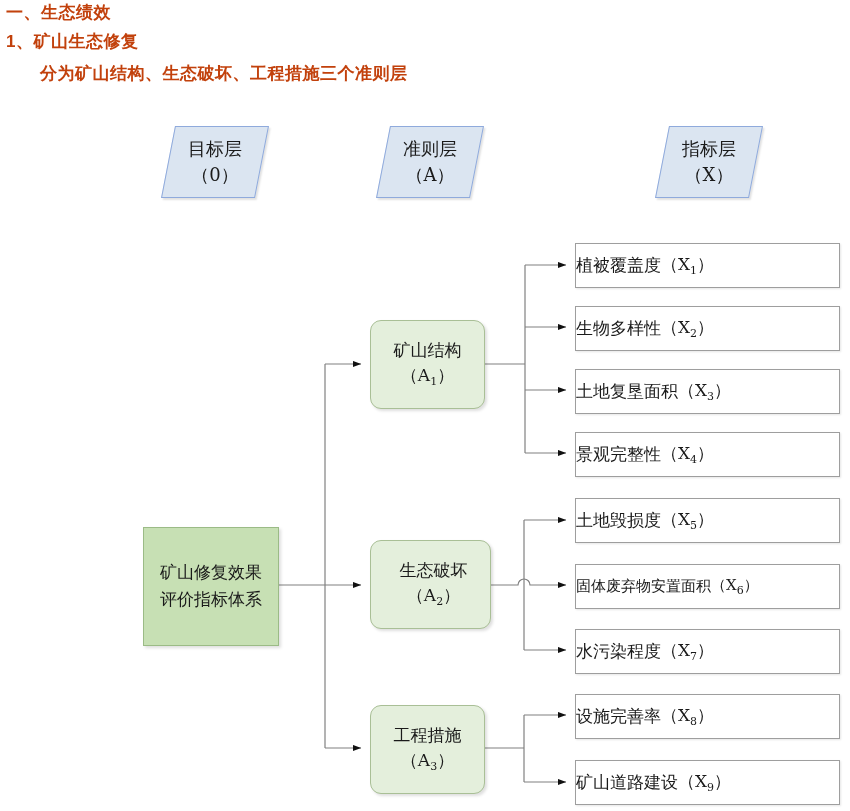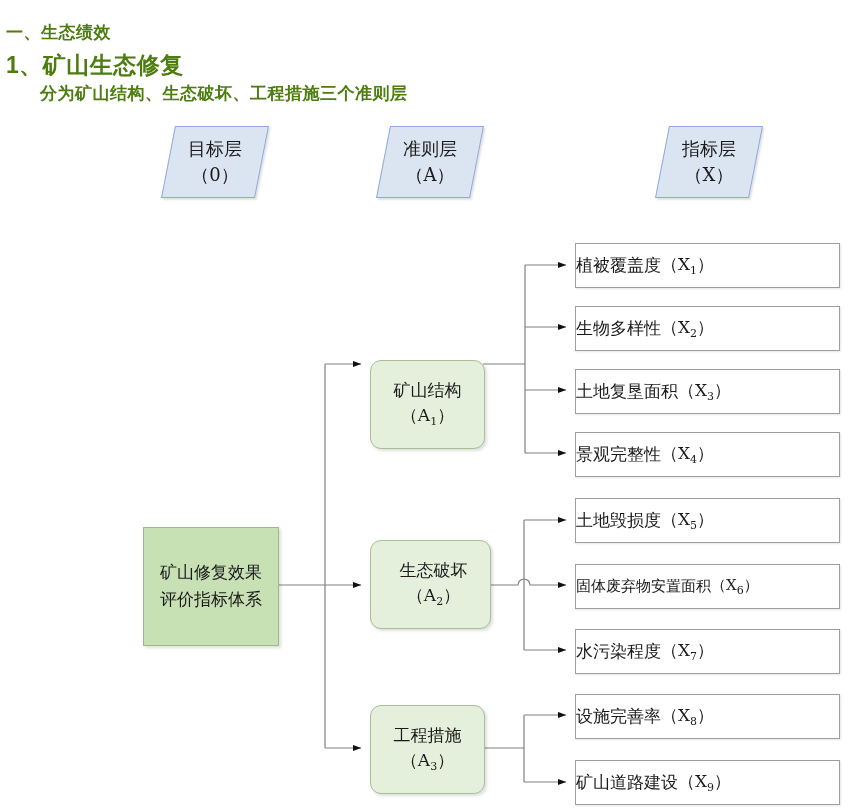--- a/index.html
+++ b/index.html
@@ -8,29 +8,28 @@
     background:#ffffff;
     font-family:"Liberation Sans",sans-serif;
     overflow:hidden;
     position:relative;
   }
   #root{position:relative;width:850px;height:811px;}
 
   
   .heading{
     position:absolute;
-    color:#4d7c0f;
+    color:#c2410c;
     font-weight:bold;
     font-family:"Liberation Sans",sans-serif;
     white-space:nowrap;
     letter-spacing:.5px;
-    margin-top:20px;
   }
   #h-line1{left:6px;  top:1px;  font-size:17px;}
-  #h-line2{left:6px;  top:30px; font-size:23px;}
+  #h-line2{left:6px;  top:30px; font-size:17px;}
   #h-line3{left:40px; top:62px; font-size:17px;}
 
   
   #wires{position:absolute;left:0;top:0;width:850px;height:811px;}
 
   
   .layer-head{
     position:absolute;
     background:#dbe5f1;
     border:1px solid #8faadc;
@@ -82,21 +81,21 @@
     display:flex;flex-direction:column;
     align-items:center;justify-content:center;
     color:#1a1a1a;
     font-family:"DejaVu Serif","Liberation Serif",serif;
     font-size:17px;
     line-height:1.5;
     white-space:nowrap;
   }
   .crit-box .sub{font-size:17px;}
   .crit-box .sub sub{font-size:11px;}
-  #crit-1{left:370px;top:320px;margin-top:40px;}
+  #crit-1{left:370px;top:320px;}
   #crit-2{left:370px;top:540px;padding-left:6px;}
   #crit-3{left:370px;top:705px;}
 
   
   .ind-box{
     position:absolute;
     left:575px;width:263px;height:43px;
     background:#ffffff;
     border:1px solid #9e9e9e;
     box-shadow:1px 1px 2px rgba(0,0,0,.10);

